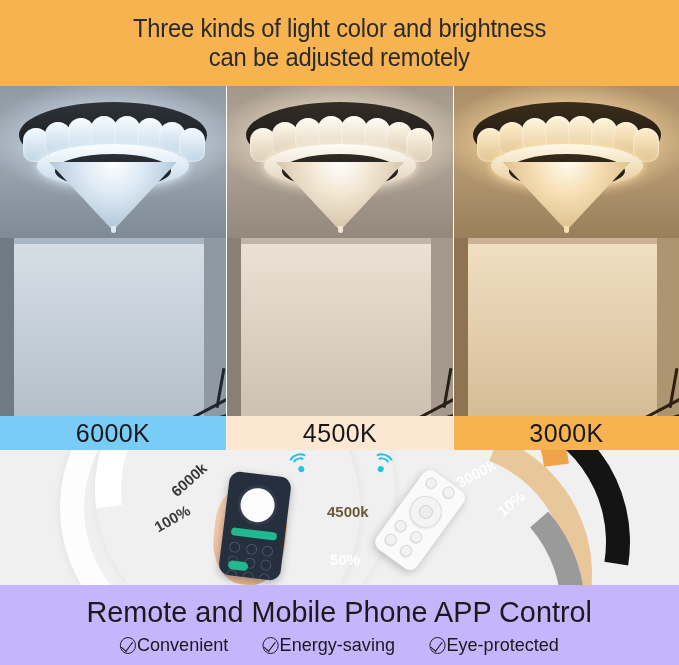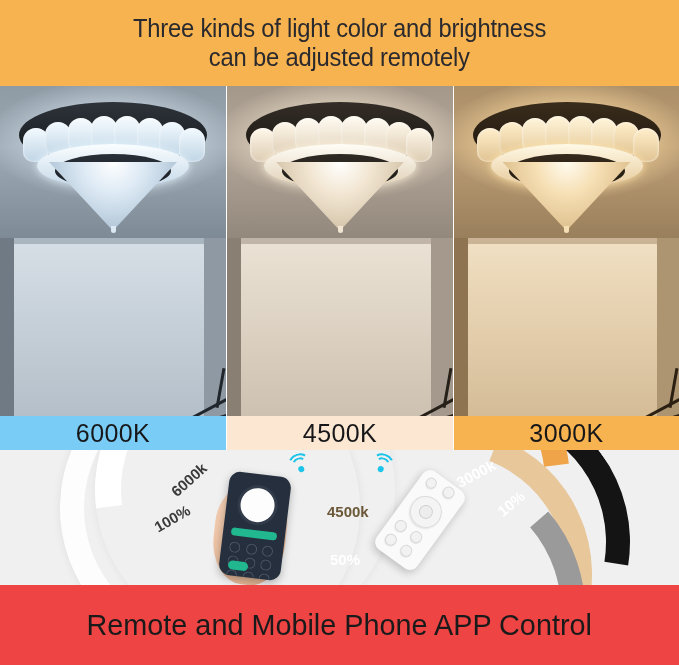--- a/index.html
+++ b/index.html
@@ -215,21 +215,21 @@
   }
   .dpad-c {
     position:absolute; left:50%; top:50%; margin:-7px 0 0 -7px;
     width:14px; height:14px; border-radius:50%;
     background:#EDEDED; box-shadow:inset 0 0 0 1px #d2d2d2;
   }
 
   
   .footer {
     width:679px; height:80px;
-    background:#ef4444;
+    background:#c4b5fd;
     display:flex; flex-direction:column;
     align-items:center; justify-content:center;
     color:#1A1A1A;
   }
   .footer-title {
     font-size:30px; line-height:36px; white-space:nowrap;
     transform:scaleX(0.96); letter-spacing:0px;
   }
   .features { display:flex; gap:28px; margin-top:4px; }
   .feature {
@@ -454,13 +454,27 @@
     </div>
     <b style="left:7px;  top:58px; width:12px; height:12px;"></b>
     <b style="left:26px; top:58px; width:12px; height:12px;"></b>
     <b style="left:7px;  top:75px; width:12px; height:12px;"></b>
     <b style="left:26px; top:75px; width:12px; height:12px;"></b>
   </div>
 </div>
 
 <div class="footer">
   <div class="footer-title">Remote and  Mobile Phone APP Control</div>
+  <div class="features">
+    <div class="feature">
+      <span class="check-icon"></span>
+      <span>Convenient</span>
+    </div>
+    <div class="feature">
+      <span class="check-icon"></span>
+      <span>Energy-saving</span>
+    </div>
+    <div class="feature">
+      <span class="check-icon"></span>
+      <span>Eye-protected</span>
+    </div>
+  </div>
 </div>
 
 </body></html>

